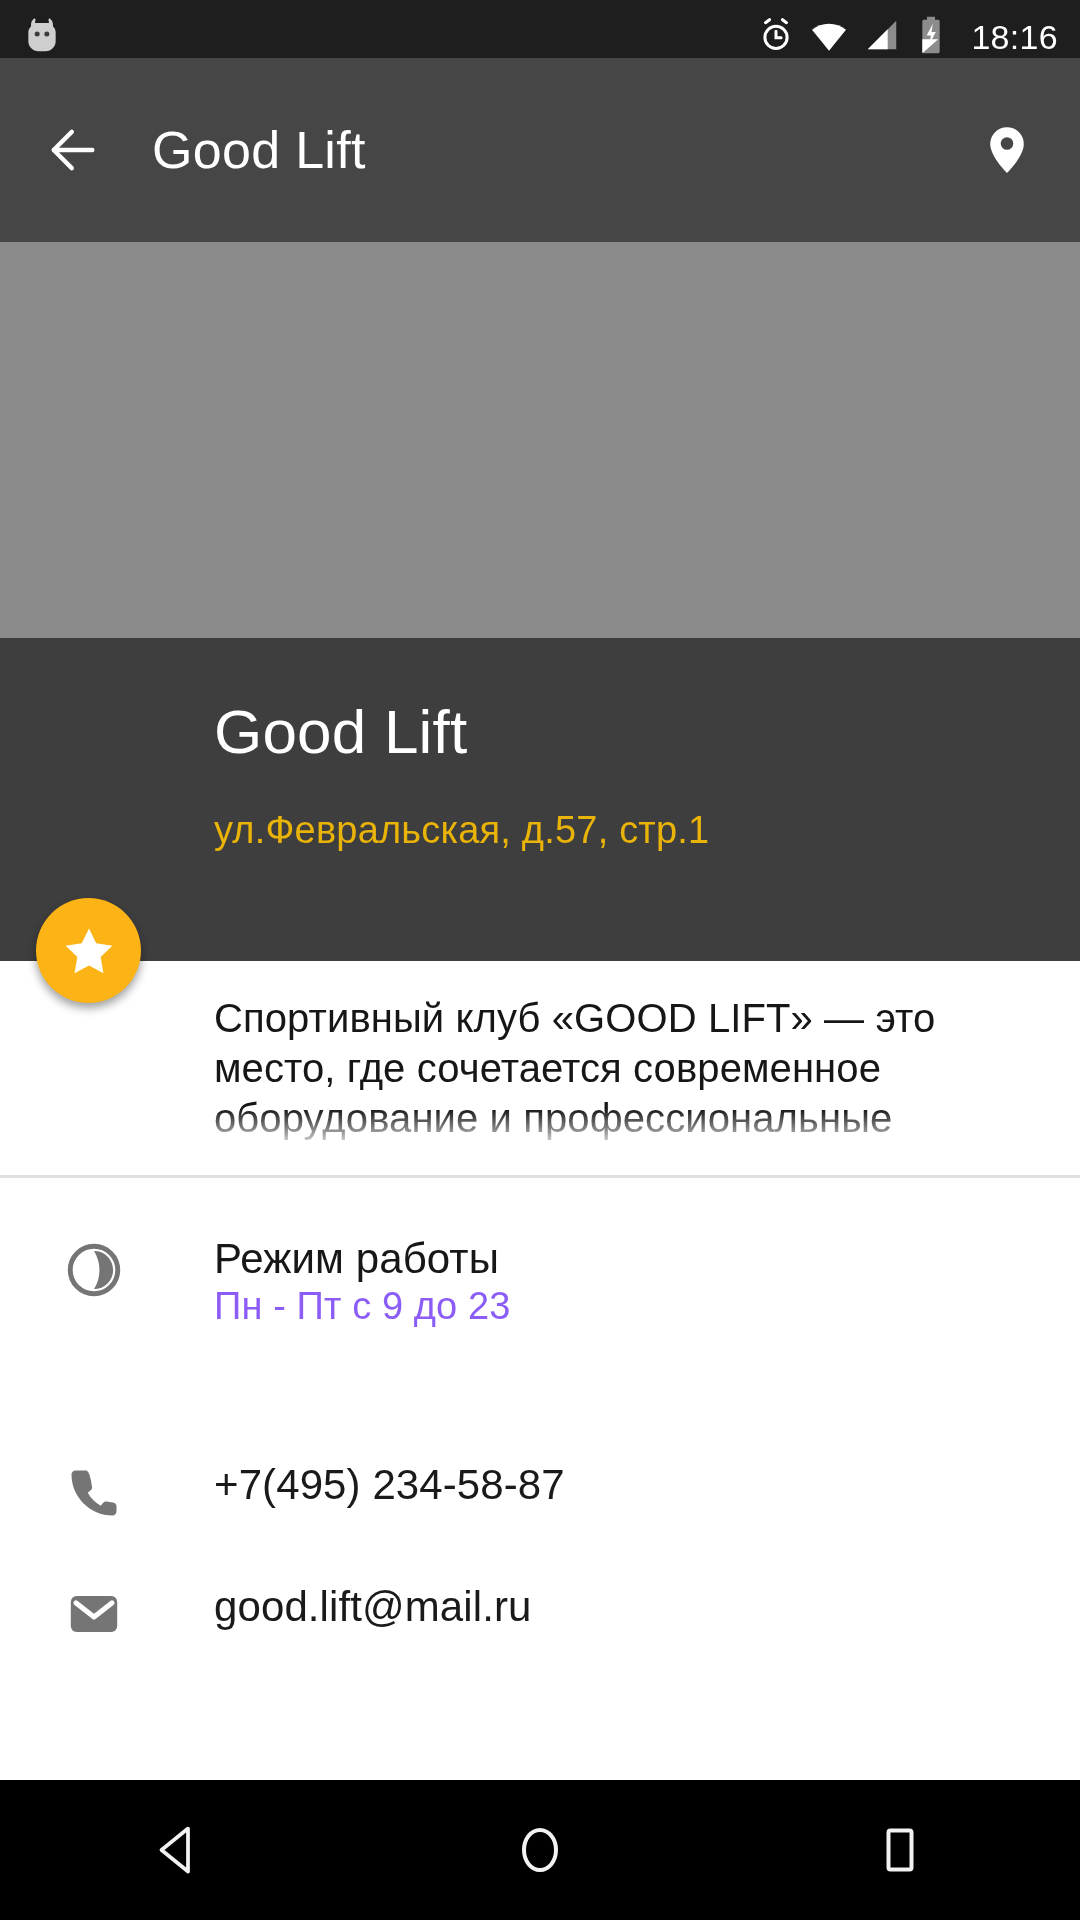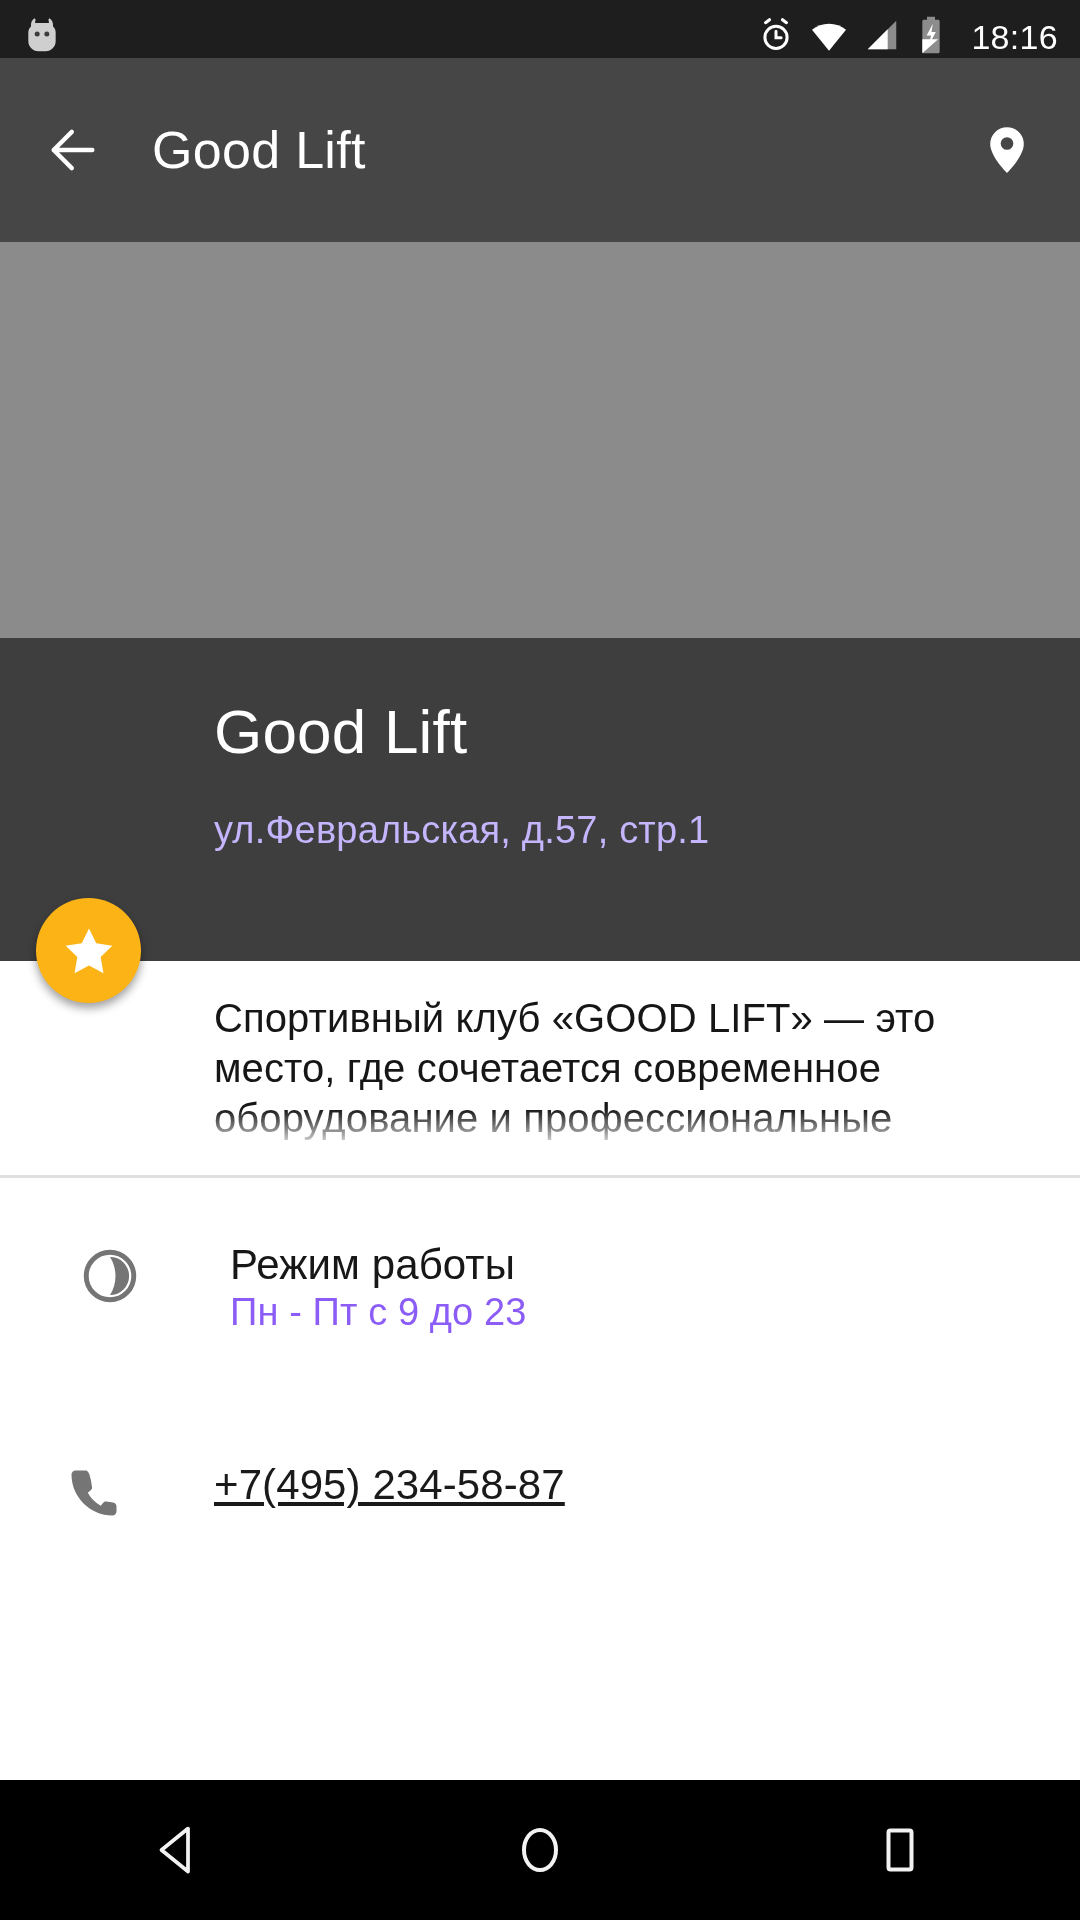--- a/index.html
+++ b/index.html
@@ -41,21 +41,21 @@
     position:absolute; top:638px; left:0; width:1080px; height:323px;
     background:#3e3e3e;
   }
   .ip-name{
     position:absolute; left:214px; top:58px;
     color:#ffffff; font-size:62px; font-weight:400; letter-spacing:0.2px;
     white-space:nowrap;
   }
   .ip-address{
     position:absolute; left:214px; top:171px;
-    color:#c4b5fd; font-size:38px; font-weight:400; letter-spacing:0.2px;
+    color:#eab308; font-size:38px; font-weight:400; letter-spacing:0.2px;
     white-space:nowrap;
   }
 
   
   .fab{
     position:absolute; left:36px; top:898px;
     width:105px; height:105px; border-radius:50%;
     background:#fcb316;
     display:flex; align-items:center; justify-content:center;
     box-shadow:0 5px 10px rgba(0,0,0,0.38);
@@ -90,23 +90,23 @@
   .row{
     position:absolute; left:0; width:1080px; display:flex; align-items:flex-start;
   }
   .row-icon{
     width:96px; min-width:96px; margin-left:46px;
     display:flex; align-items:flex-start; justify-content:center; padding-top:4px;
   }
   .row-body{ margin-left:72px; }
   .row-title{ color:#171717; font-size:42px; line-height:1.12; letter-spacing:0.1px; }
   .row-sub{ color:#8b5cf6; font-size:38px; line-height:1.28; letter-spacing:0.1px; }
-  .row-value{ color:#1a1a1a; font-size:42px; line-height:1.12; letter-spacing:0.1px;text-decoration:underline; }
-
-  #row-hours{ top:280px;padding-left:16px; }
+  .row-value{ color:#1a1a1a; font-size:42px; line-height:1.12; letter-spacing:0.1px; }
+
+  #row-hours{ top:274px; }
   #row-phone{ top:500px; }
   #row-email{ top:622px; }
   #row-phone .row-icon, #row-email .row-icon{ padding-top:2px; }
 
   
   .navbar{
     position:absolute; left:0; top:1780px; width:1080px; height:140px;
     background:#000000; display:flex; align-items:center; justify-content:space-around;
   }
   .nav-btn{ width:150px; height:140px; display:flex; align-items:center; justify-content:center; cursor:pointer; }
@@ -210,20 +210,31 @@
       <div class="row-icon">
         <svg width="60" height="60" viewBox="0 0 24 24">
           <path fill="#757575" d="M6.6 3h-2c-.9 0-1.6.7-1.6 1.6C3 13.6 10.4 21 19.4 21c.9 0 1.6-.7 1.6-1.6v-2c0-.8-.6-1.5-1.4-1.6l-2.6-.4c-.5-.1-1 .1-1.3.5l-1 1.2a13.6 13.6 0 0 1-5.2-5.2l1.2-1c.4-.3.6-.8.5-1.3l-.4-2.6C10.1 3.6 9.4 3 8.6 3h-2z"></path>
         </svg>
       </div>
       <div class="row-body">
         <div class="row-value">+7(495) 234-58-87</div>
       </div>
     </div>
 
+    <div class="row" id="row-email">
+      <div class="row-icon">
+        <svg width="58" height="58" viewBox="0 0 24 24">
+          <rect x="2.4" y="4.6" width="19.2" height="14.8" rx="2.4" fill="#757575"></rect>
+          <path d="M4.6 7.4L12 13.2l7.4-5.8" fill="none" stroke="#ffffff" stroke-width="2.1" stroke-linecap="round" stroke-linejoin="round"></path>
+        </svg>
+      </div>
+      <div class="row-body">
+        <div class="row-value">good.lift@mail.ru</div>
+      </div>
+    </div>
 
   </div>
 
   <div class="navbar">
     <div class="nav-btn">
       <svg width="60" height="60" viewBox="0 0 24 24">
         <path d="M15.2 3.4L4.6 12l10.6 8.6V3.4z" fill="none" stroke="#f2f2f2" stroke-width="1.5" stroke-linejoin="round"></path>
       </svg>
     </div>
     <div class="nav-btn">

